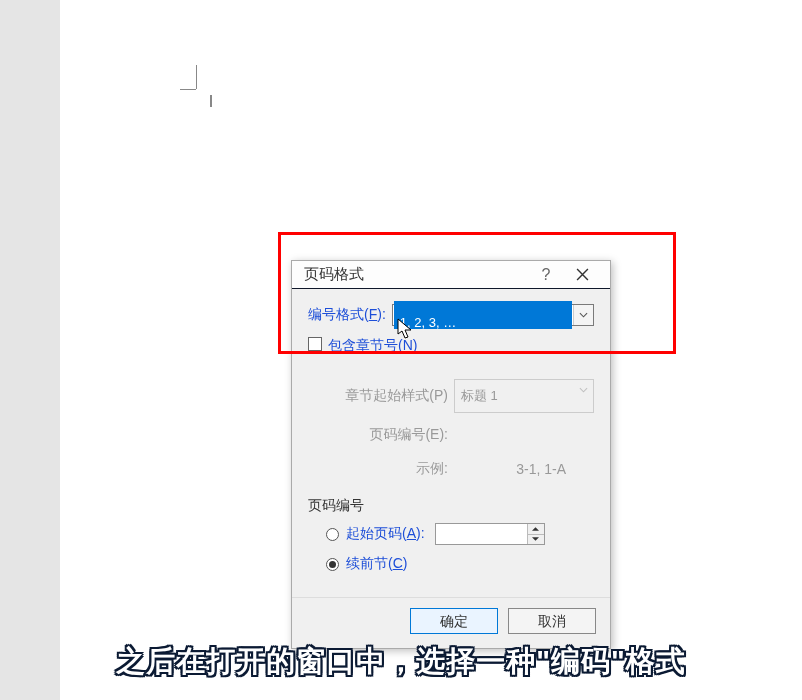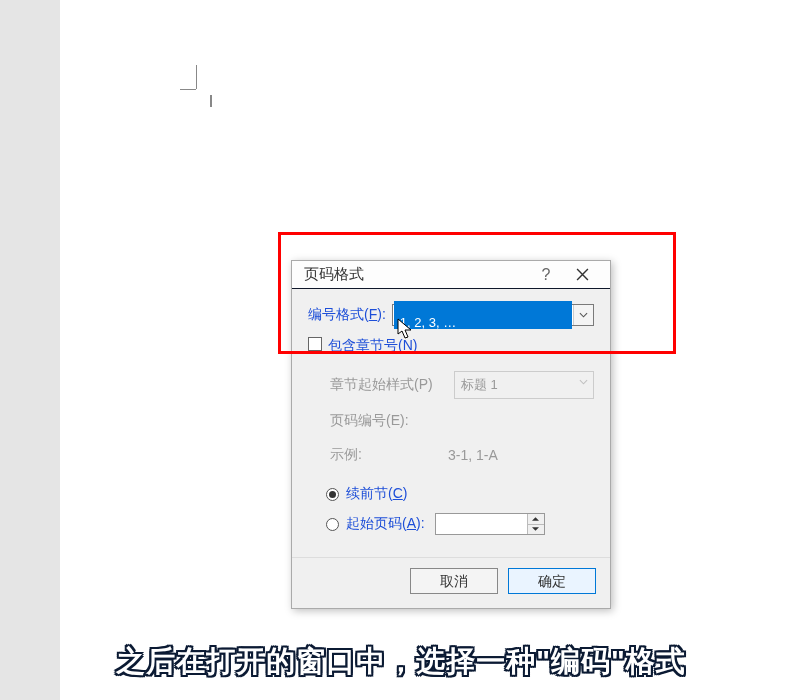--- a/index.html
+++ b/index.html
@@ -143,21 +143,21 @@
     border-left: 1px solid #ccc;
     display: flex;
     align-items: center;
     justify-content: center;
     background: #f4f4f4;
   }
   .dropdown-arrow svg { width: 9px; height: 6px; }
   .dropdown-disabled {
     position: relative;
     flex: 1;
-    height: 28px;
+    height: 34px;
     border: 1px solid #ccc;
     background: #f0f0f0;
     color: #999;
     display: flex;
     align-items: center;
     padding: 0 6px;
     margin-left: 6px;
     font-size: 13px;
   }
   .dropdown-disabled .dd-arrow {
@@ -166,31 +166,31 @@
     top: 2px;
     width: 16px;
     height: 16px;
     display: flex;
     align-items: center;
     justify-content: center;
     opacity: 0.3;
   }
   .checkbox-row {
     display: flex;
-    margin-bottom: 16px;
+    margin-bottom: 24px;
   }
   .checkbox {
     width: 14px;
     height: 14px;
     border: 1px solid #666;
     background: #fff;
     margin-right: 6px;
   }
   .indent { padding-left: 22px; }
-  .indent .label { width: 118px; }
+  .indent .label { width: 118px; text-align: right; }
   .fieldset {
     margin-top: 4px;
     padding: 6px 0 8px 0;
   }
   .fieldset-title {
     font-size: 14px;
     color: #333;
     margin-bottom: 8px;
   }
   .radio-row {
@@ -356,27 +356,21 @@
     <div class="row indent">
       <span class="label label-disabled">页码编号(E):</span>
     </div>
 
     <div class="row indent">
       <span class="label label-disabled" style="width:118px">示例:</span>
       <span class="label label-disabled">3-1, 1-A</span>
     </div>
 
     <div class="fieldset">
-
-      <div class="radio-row">
-        <div class="radio checked"></div>
-        <span class="label">
-          <span>续前节(</span><span class="underline">C</span><span>)</span>
-        </span>
-      </div>
+      <div class="fieldset-title">页码编号</div>
 
       <div class="radio-row">
         <div class="radio"></div>
         <span class="label">
           <span>起始页码(</span><span class="underline">A</span><span>):</span>
         </span>
         <div class="spinner">
           <span></span>
           <div class="spinner-btns">
             <div class="spinner-up">
@@ -385,27 +379,34 @@
                 </svg>
             </div>
             <div class="spinner-down">
               <svg viewBox="0 0 8 4">
                   <path d="M0 0 L4 4 L8 0 Z" fill="#333"></path>
                 </svg>
             </div>
           </div>
         </div>
       </div>
+
+      <div class="radio-row">
+        <div class="radio checked"></div>
+        <span class="label">
+          <span>续前节(</span><span class="underline">C</span><span>)</span>
+        </span>
+      </div>
     </div>
 
   </div>
 
   <div class="dialog-footer">
+    <div class="btn primary">确定</div>
     <div class="btn">取消</div>
-    <div class="btn primary">确定</div>
   </div>
 </div>
 
 <div class="cursor-pointer">
   <svg viewBox="0 0 18 22">
     <path d="M1 1 L1 16 L5 13 L8 20 L11 19 L8 12 L14 12 Z" fill="#fff" stroke="#000" stroke-width="1"></path>
   </svg>
 </div>
 
 <div class="subtitle">之后在打开的窗口中，选择一种"编码"格式</div>

